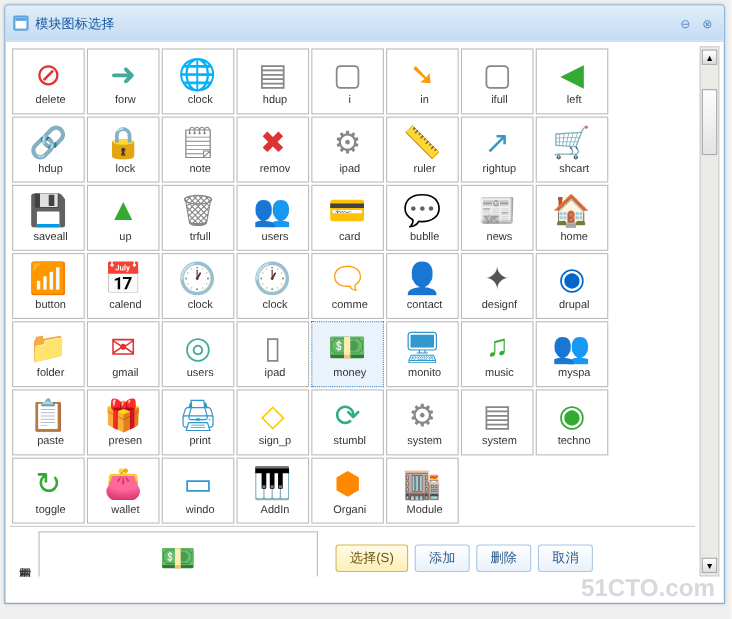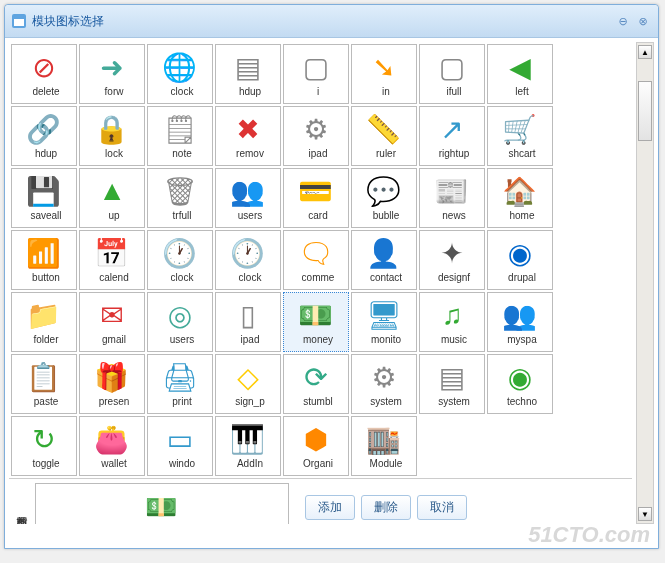--- a/index.html
+++ b/index.html
@@ -19,21 +19,21 @@
 .scrollbar{width:18px;background:#eceae5;border:1px solid #ccc;display:flex;flex-direction:column;align-items:center;padding:2px}
 .sbtn{width:14px;height:14px;border:1px solid #aaa;background:linear-gradient(#fff,#ddd);font-size:8px;display:flex;align-items:center;justify-content:center;cursor:pointer}
 .strack{flex:1;width:14px;margin:2px 0;position:relative}
 .shandle{width:14px;height:60px;background:linear-gradient(#fdfdfd,#e3e3e3);border:1px solid #aaa;position:absolute;top:20px}
 .footer{height:58px;border-top:1px solid #ccc;display:flex;align-items:center;padding:4px;gap:6px;background:#fff}
 .flabel{writing-mode:vertical-rl;font-size:11px;color:#333;width:16px;text-align:center}
 .preview{width:254px;height:50px;border:1px solid #bbb;display:flex;align-items:center;justify-content:center;background:#fff}
 .btns{display:flex;gap:6px;margin-left:10px}
 .btn{padding:3px 12px;font-size:12px;border:1px solid #a8c6e3;background:linear-gradient(#fff,#e8f1fb);border-radius:3px;cursor:pointer;color:#2a5a8a}
 .btn.primary{background:linear-gradient(#fffbe8,#fdeeb5);border-color:#d4b849;color:#6a5410}
-.watermark{position:absolute;bottom:15px;right:15px;font-size:22px;font-weight:bold;color:rgba(100,100,100,.25);font-style:italic;pointer-events:none}
+.watermark{position:absolute;bottom:15px;right:15px;font-size:22px;font-weight:bold;color:rgba(100,100,100,.25);pointer-events:none}
 .watermark .sub{font-size:12px;display:block;text-align:right}
 </style>
 </head>
 <body>
 
 <div class="window">
   <div class="titlebar">
     <svg class="ticon" viewBox="0 0 16 16">
         <rect x="1" y="1" width="14" height="14" fill="#5fa4e0" rx="2"></rect>
         <rect x="3" y="3" width="10" height="10" fill="#fff"></rect>
@@ -262,20 +262,21 @@
             <div class="ic" style="color: rgb(51, 153, 204); font-size: 28px;">🏬</div>
             <div class="lbl">Module</div>
           </div>
         </div>
       <div class="footer">
         <div class="flabel">当前图标</div>
         <div class="preview">
           <span id="preview-ic" style="font-size: 26px; color: rgb(51, 170, 51);">💵</span>
         </div>
         <div class="btns">
+          <button class="btn primary">选择(S)</button>
           <button class="btn">添加</button>
           <button class="btn">删除</button>
           <button class="btn">取消</button>
         </div>
       </div>
     </div>
     <div class="scrollbar">
       <div class="sbtn">▲</div>
       <div class="strack">
           <div class="shandle"></div>

